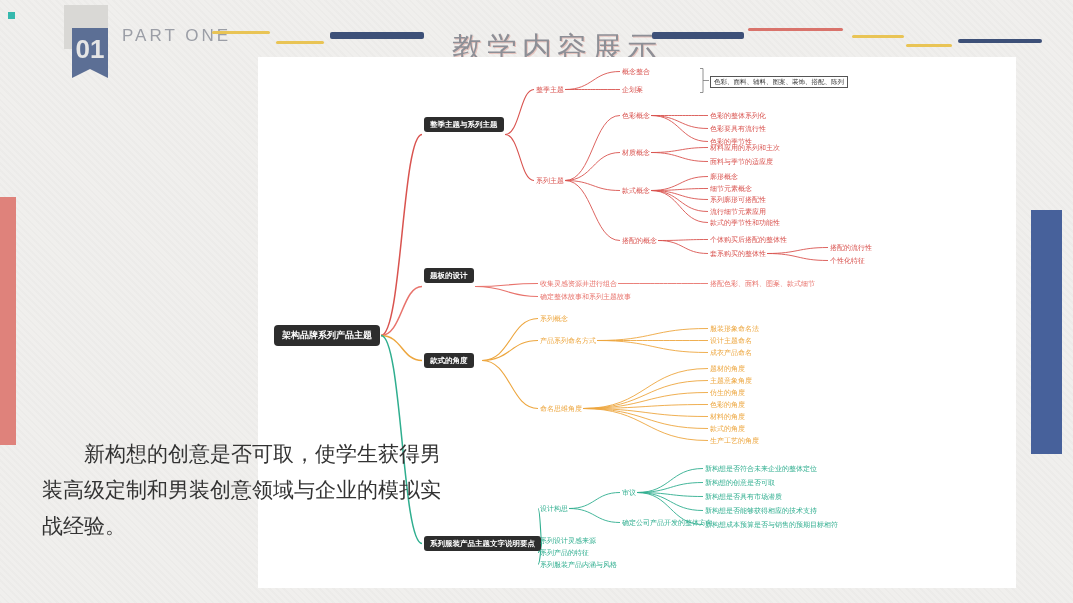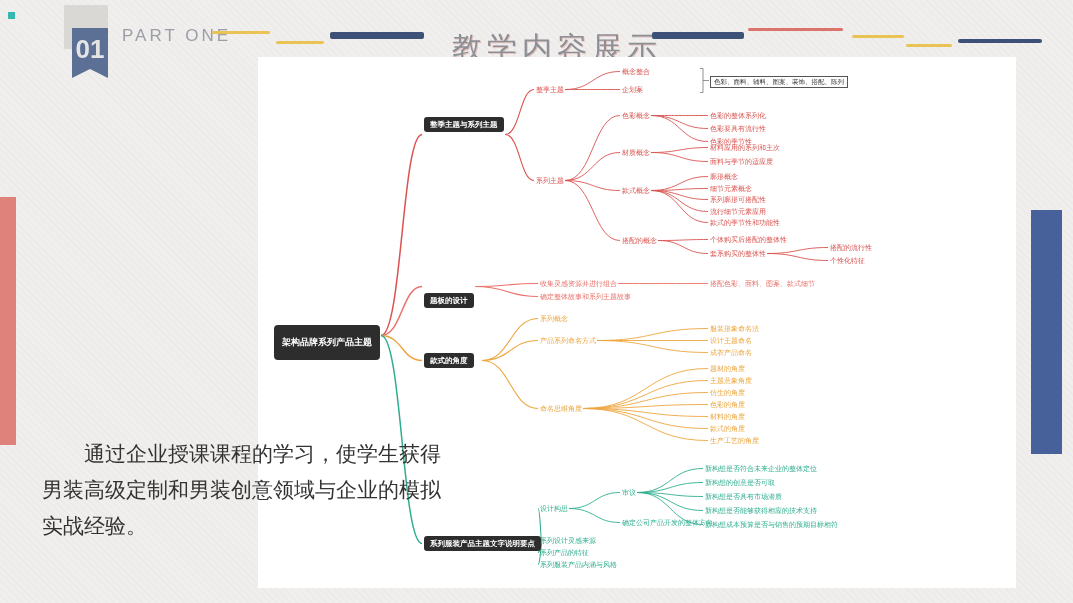--- a/index.html
+++ b/index.html
@@ -44,21 +44,21 @@
   .left-bar{left:0;top:197px;width:16px;height:248px;background:#df827b;}
   .right-bar{left:1031px;top:210px;width:31px;height:244px;background:#47619b;}
 
   
   .panel{left:258px;top:57px;width:758px;height:531px;background:#ffffff;}
   .panel svg{position:absolute;left:0;top:0;pointer-events:none;}
   #mm-nodes{position:absolute;left:0;top:0;width:100%;height:100%;}
   .mm-node{position:absolute;white-space:nowrap;}
   .mm-leaf{font-size:7px;line-height:9px;}
   .mm-dark{background:#2d2d2d;color:#fff;font-size:7.5px;line-height:9px;font-weight:bold;padding:3px 6px;border-radius:3px;}
-  .mm-root{background:#2d2d2d;color:#fff;font-size:9px;line-height:11px;font-weight:bold;padding:12px 8px;border-radius:4px;}
+  .mm-root{background:#2d2d2d;color:#fff;font-size:9px;line-height:11px;font-weight:bold;padding:5px 8px;border-radius:4px;}
   .mm-boxed{border:1px solid #555;color:#333;font-size:6.5px;line-height:8px;padding:1px 3px;background:#fff;}
 
   
   .paragraph{
     left:42px;top:436px;width:412px;
     font-size:21px;line-height:36px;color:#333;text-indent:2em;z-index:5;
   }
 </style>
 </head>
 <body>
@@ -136,21 +136,21 @@
       <path fill="none" d="M 311 451.5 C 337 451.5 337 465.5 362 465.5" stroke="#2fae8f" stroke-width="0.9"></path>
       <path fill="none" d="M 379 435.5 C 412.5 435.5 412.5 411.5 445 411.5" stroke="#2fae8f" stroke-width="0.9"></path>
       <path fill="none" d="M 379 435.5 C 412.5 435.5 412.5 425.5 445 425.5" stroke="#2fae8f" stroke-width="0.9"></path>
       <path fill="none" d="M 379 435.5 C 412.5 435.5 412.5 439.5 445 439.5" stroke="#2fae8f" stroke-width="0.9"></path>
       <path fill="none" d="M 379 435.5 C 412.5 435.5 412.5 453.5 445 453.5" stroke="#2fae8f" stroke-width="0.9"></path>
       <path fill="none" d="M 379 435.5 C 412.5 435.5 412.5 467.5 445 467.5" stroke="#2fae8f" stroke-width="0.9"></path>
     </svg>
   <div id="mm-nodes">
       <div class="mm-node mm-root" style="left: 16px; top: 268px;">架构品牌系列产品主题</div>
       <div class="mm-node mm-dark" style="left: 166px; top: 60px;">整季主题与系列主题</div>
-      <div class="mm-node mm-dark" style="left: 166px; top: 236px;">题板的设计</div>
+      <div class="mm-node mm-dark" style="left: 166px; top: 211px;">题板的设计</div>
       <div class="mm-node mm-dark" style="left: 166px; top: 296px;">款式的角度</div>
       <div class="mm-node mm-dark" style="left: 166px; top: 479px;">系列服装产品主题文字说明要点</div>
       <div class="mm-node mm-leaf" style="left: 278px; top: 28px; color: rgb(217, 83, 79);">整季主题</div>
       <div class="mm-node mm-leaf" style="left: 278px; top: 119px; color: rgb(217, 83, 79);">系列主题</div>
       <div class="mm-node mm-leaf" style="left: 364px; top: 10px; color: rgb(217, 83, 79);">概念整合</div>
       <div class="mm-node mm-leaf" style="left: 364px; top: 28px; color: rgb(217, 83, 79);">企划案</div>
       <div class="mm-node mm-boxed" style="left: 452px; top: 19px;">色彩、面料、辅料、图案、装饰、搭配、陈列</div>
       <div class="mm-node mm-leaf" style="left: 364px; top: 54px; color: rgb(217, 83, 79);">色彩概念</div>
       <div class="mm-node mm-leaf" style="left: 364px; top: 91px; color: rgb(217, 83, 79);">材质概念</div>
       <div class="mm-node mm-leaf" style="left: 364px; top: 129px; color: rgb(217, 83, 79);">款式概念</div>
@@ -192,13 +192,13 @@
       <div class="mm-node mm-leaf" style="left: 364px; top: 431px; color: rgb(47, 174, 143);">审议</div>
       <div class="mm-node mm-leaf" style="left: 364px; top: 461px; color: rgb(47, 174, 143);">确定公司产品开发的整体方向</div>
       <div class="mm-node mm-leaf" style="left: 447px; top: 407px; color: rgb(47, 174, 143);">新构想是否符合未来企业的整体定位</div>
       <div class="mm-node mm-leaf" style="left: 447px; top: 421px; color: rgb(47, 174, 143);">新构想的创意是否可取</div>
       <div class="mm-node mm-leaf" style="left: 447px; top: 435px; color: rgb(47, 174, 143);">新构想是否具有市场潜质</div>
       <div class="mm-node mm-leaf" style="left: 447px; top: 449px; color: rgb(47, 174, 143);">新构想是否能够获得相应的技术支持</div>
       <div class="mm-node mm-leaf" style="left: 447px; top: 463px; color: rgb(47, 174, 143);">新构想成本预算是否与销售的预期目标相符</div>
     </div>
 </div>
 
-<div class="abs paragraph">通过企业授课课程的学习，使学生获得男装高级定制和男装创意领域与企业的模拟实战经验。</div>
+<div class="abs paragraph">新构想的创意是否可取，使学生获得男装高级定制和男装创意领域与企业的模拟实战经验。</div>
 
 </body></html>

